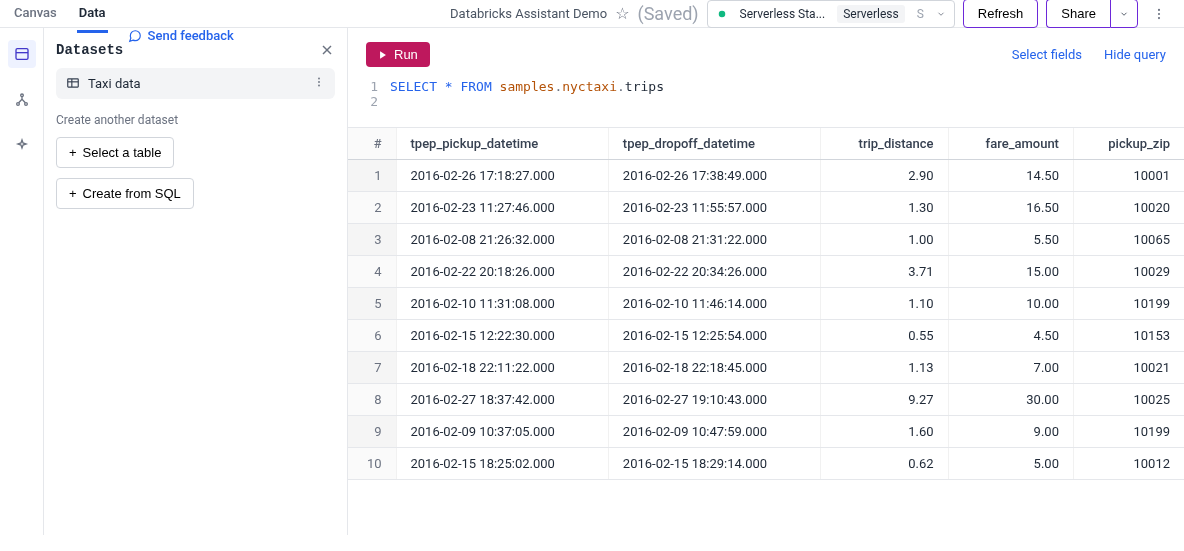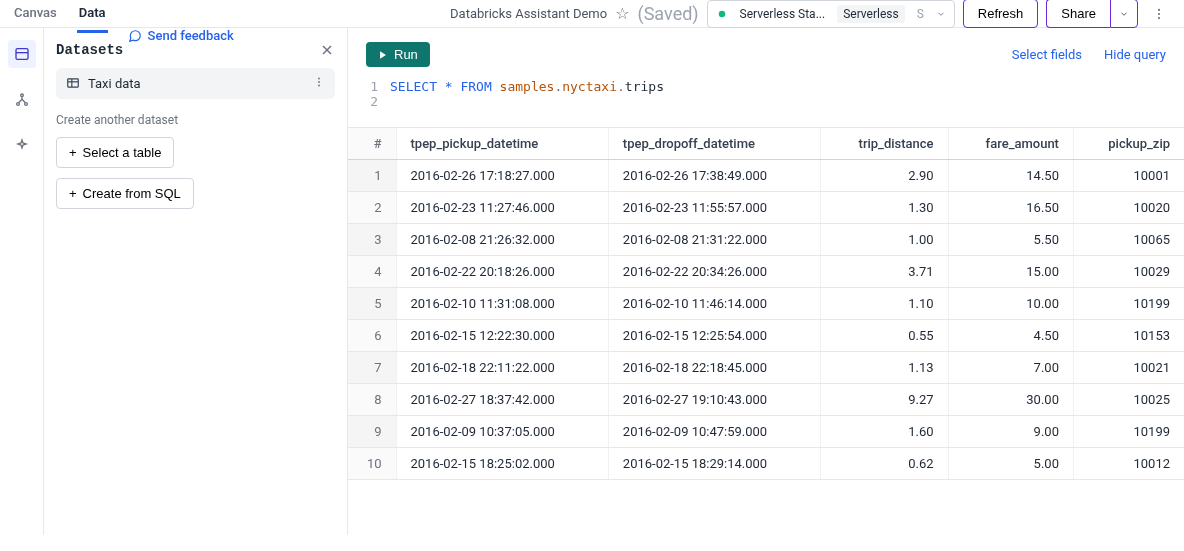--- a/index.html
+++ b/index.html
@@ -31,21 +31,21 @@
 .panel-head { display: flex; align-items: center; justify-content: space-between; margin-bottom: 10px; font-family: Liberation Mono, monospace; }
 .panel-title { font-weight: 600; font-size: 14px; }
 .close-x { color: #6b7280; cursor: pointer; font-size: 16px; }
 .ds-item { display: flex; gap: 8px; background: #f3f4f6; border-radius: 6px; padding: 8px 10px; margin-bottom: 14px; cursor: pointer; }
 .ds-item .more { margin-left: auto; color: #6b7280; }
 .hint { color: #6b7280; font-size: 12px; margin-bottom: 10px; }
 .ghost-btn { display: inline-flex; align-items: center; gap: 6px; border: 1px solid #d1d5db; border-radius: 4px; padding: 7px 12px; font-size: 13px; cursor: pointer; margin-bottom: 10px; background: #fff; }
 
 .main { flex: 1; display: flex; flex-direction: column; }
 .runbar { display: flex; align-items: center; padding: 14px 18px 6px 18px; }
-.run-btn { background: #0f766e; color: #fff; border: none; border-radius: 4px; padding: 5px 12px; font-size: 13px; display: flex; align-items: center; gap: 6px; cursor: pointer; }
+.run-btn { background: #be185d; color: #fff; border: none; border-radius: 4px; padding: 5px 12px; font-size: 13px; display: flex; align-items: center; gap: 6px; cursor: pointer; }
 .link-actions { margin-left: auto; display: flex; gap: 22px; }
 .link-actions span { color: #2563eb; cursor: pointer; font-size: 13px; }
 
 .editor { font-family: ui-monospace, SFMono-Regular, Menlo, monospace; font-size: 13px; padding: 6px 18px 18px 18px; border-bottom: 1px solid #e5e7eb; }
 .code-line { display: flex; }
 .gutter { width: 24px; text-align: right; color: #9ca3af; padding-right: 12px; }
 .kw { color: #2563eb; }
 .ident { color: #b45309; }
 .dot { color: #6b7280; }
 

